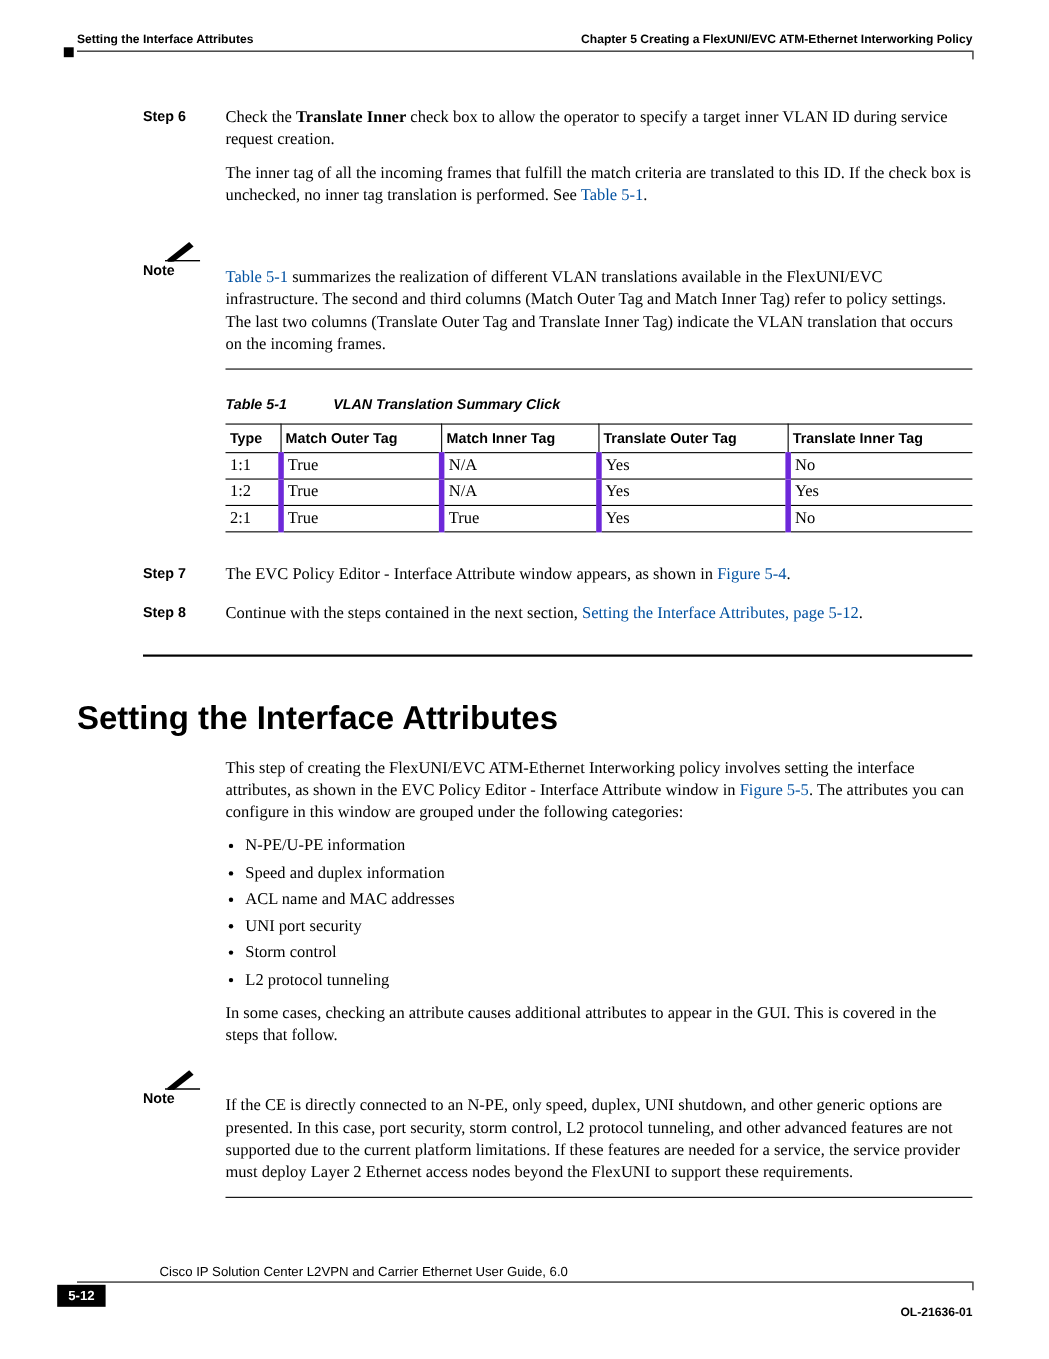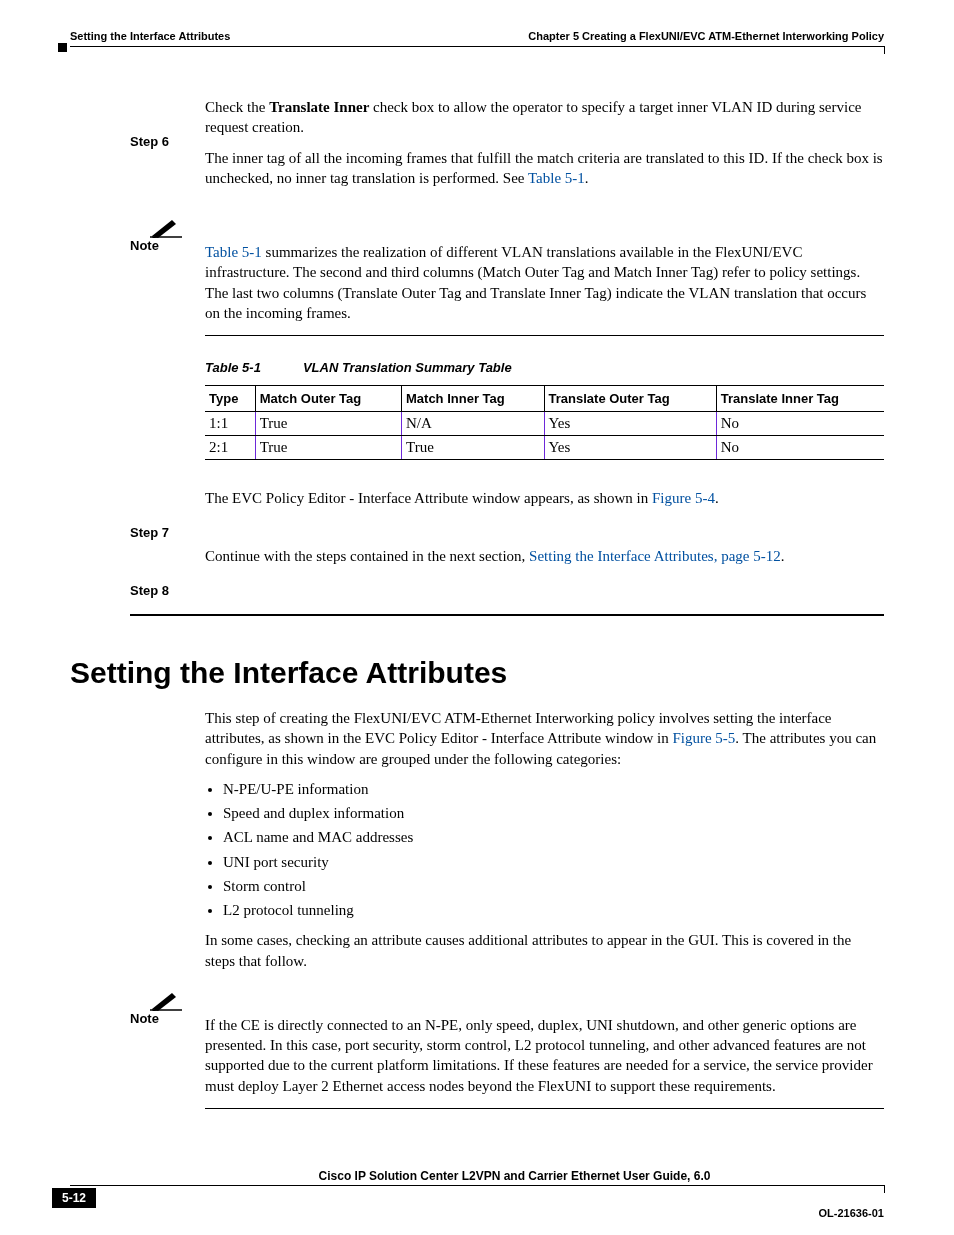--- a/index.html
+++ b/index.html
@@ -57,21 +57,20 @@
     display: flex;
     margin: 6px 0;
   }
   .step-label {
     font-family: Arial, Helvetica, sans-serif;
     font-weight: bold;
     font-size: 13px;
     width: 75px;
     flex-shrink: 0;
     padding-top: 1px;
-    margin-top: 36px;
   }
   .step-body p {
     margin: 0 0 10px 0;
     line-height: 1.35;
   }
   .bold { font-weight: bold; }
   a.link { color: #0050a0; text-decoration: none; }
   .note-block {
     margin: 18px 0 18px 0;
   }
@@ -118,21 +117,21 @@
     border-bottom: 1.5px solid #000;
     border-left: 1px solid #000;
     border-right: 1px solid #000;
   }
   table.data th:first-child { border-left: none; }
   table.data th:last-child { border-right: none; }
   table.data td {
     padding: 3px 4px;
     border-bottom: 1px solid #000;
     border-left: 1px solid #000;
-    border-right: 1px solid #6d28d9;
+    border-right: 5px solid #6d28d9;
     font-family: "Times New Roman", serif;
   }
   table.data td:first-child { border-left: none; }
   table.data td:last-child { border-right: none; margin-left: 37px; }
   table.data tr:last-child td { border-bottom: 1.5px solid #000; }
   .end-rule {
     border-top: 2px solid #000;
     margin: 16px 0 40px 0;
   }
   h1.section {
@@ -151,25 +150,24 @@
   }
   .para {
     margin: 0 0 10px 0;
     line-height: 1.35;
   }
   .footer {
     margin-top: 60px;
   }
   .footer-title {
     font-family: Arial, Helvetica, sans-serif;
-    font-weight: bold;
+    font-weight: normal;
     font-size: 12px;
     margin-left: 75px;
     margin-bottom: 2px;
-    text-align: center;
   }
   .footer-line {
     border-top: 1.5px solid #000;
     position: relative;
     margin-left: 0;
   }
   .footer-line .tick-right {
     position: absolute;
     right: -1px; top: -1px;
     width: 1.5px; height: 8px;
@@ -238,41 +236,48 @@
       <div class="note-body">
         <div class="note-label">Note</div>
         <p>
           <a class="link">Table 5-1</a><span> summarizes the realization of different VLAN translations available in the FlexUNI/EVC infrastructure. The second and third columns (Match Outer Tag and Match Inner Tag) refer to policy settings. The last two columns (Translate Outer Tag and Translate Inner Tag) indicate the VLAN translation that occurs on the incoming frames.</span>
         </p>
       </div>
       <div class="note-bottom-hr"></div>
     </div>
 
     <div class="table-caption">
-      <span class="tnum">Table 5-1</span><span>VLAN Translation Summary Table</span>
+      <span class="tnum">Table 5-1</span><span>VLAN Translation Summary Click</span>
     </div>
     <table class="data">
       <thead>
         <tr>
           <th>Type</th>
           <th>Match Outer Tag</th>
           <th>Match Inner Tag</th>
           <th>Translate Outer Tag</th>
           <th>Translate Inner Tag</th>
         </tr>
       </thead>
       <tbody>
         <tr>
           <td>1:1</td>
           <td>True</td>
           <td>N/A</td>
           <td>Yes</td>
           <td>No</td>
         </tr>
         <tr>
+          <td>1:2</td>
+          <td>True</td>
+          <td>N/A</td>
+          <td>Yes</td>
+          <td>Yes</td>
+        </tr>
+        <tr>
           <td>2:1</td>
           <td>True</td>
           <td>True</td>
           <td>Yes</td>
           <td>No</td>
         </tr>
       </tbody>
     </table>
 
     <div style="height:22px;"></div>

